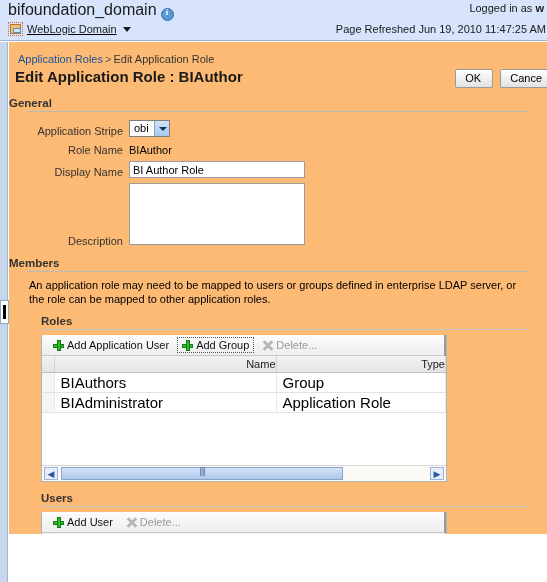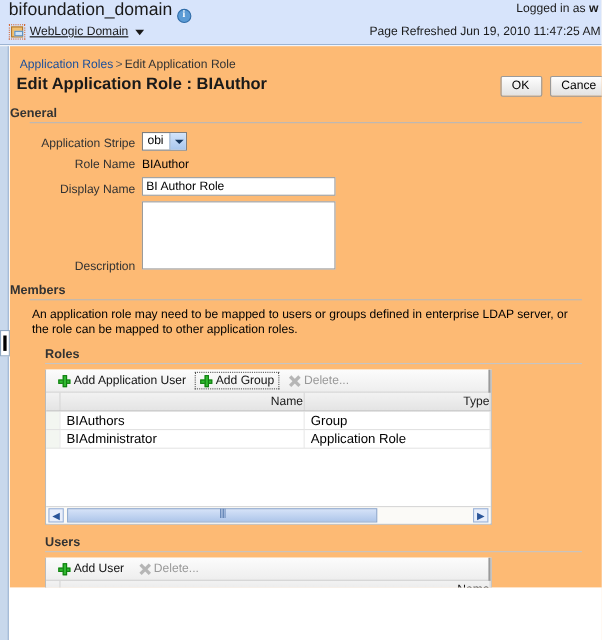--- a/index.html
+++ b/index.html
@@ -417,21 +417,21 @@
     font-weight: normal;
     color: #1a1a1a;
     text-align: right;
     padding: 2px 0 2px 6px;
     height: 15px;
     box-sizing: border-box;
   }
   table.grid td {
     border-bottom: 1px solid #e2e2e2;
     border-right: 1px solid #e8e8e8;
-    font-size: 12px;
+    font-size: 15px;
     color: #000000;
     padding: 1px 0 1px 6px;
     height: 15px;
     box-sizing: border-box;
   }
   .col-sel { width: 12px; padding-left: 0 !important; }
   th.col-sel { background: linear-gradient(#f2f2f2, #e4e4e4); }
   td.col-sel { background: #f3f6f1; }
   .col-name { width: 222px; }
 

